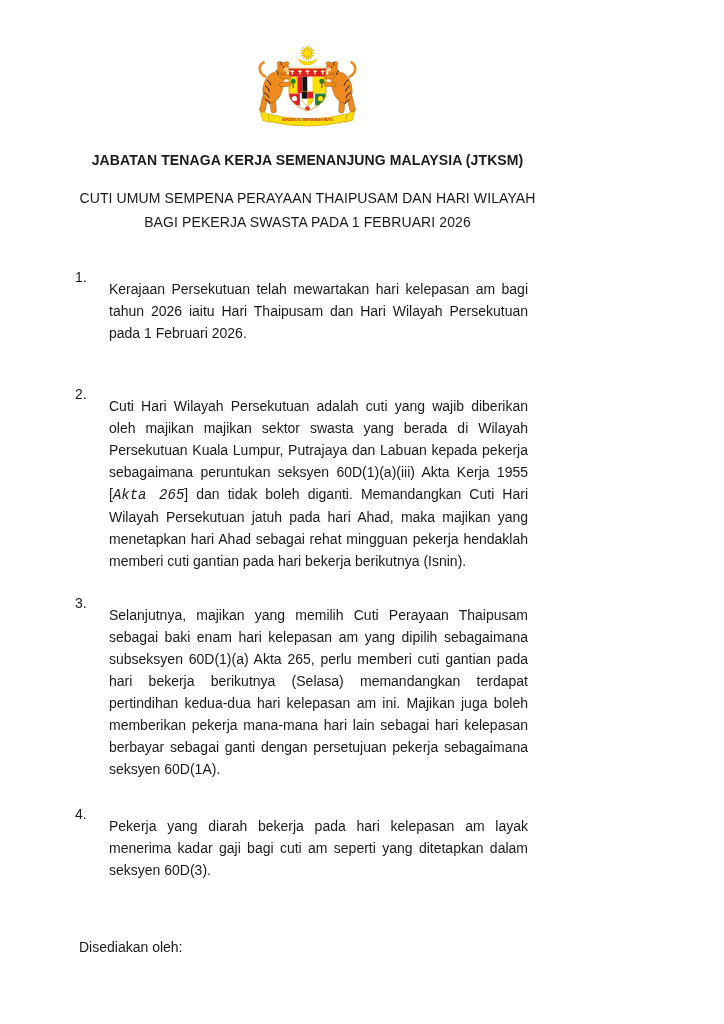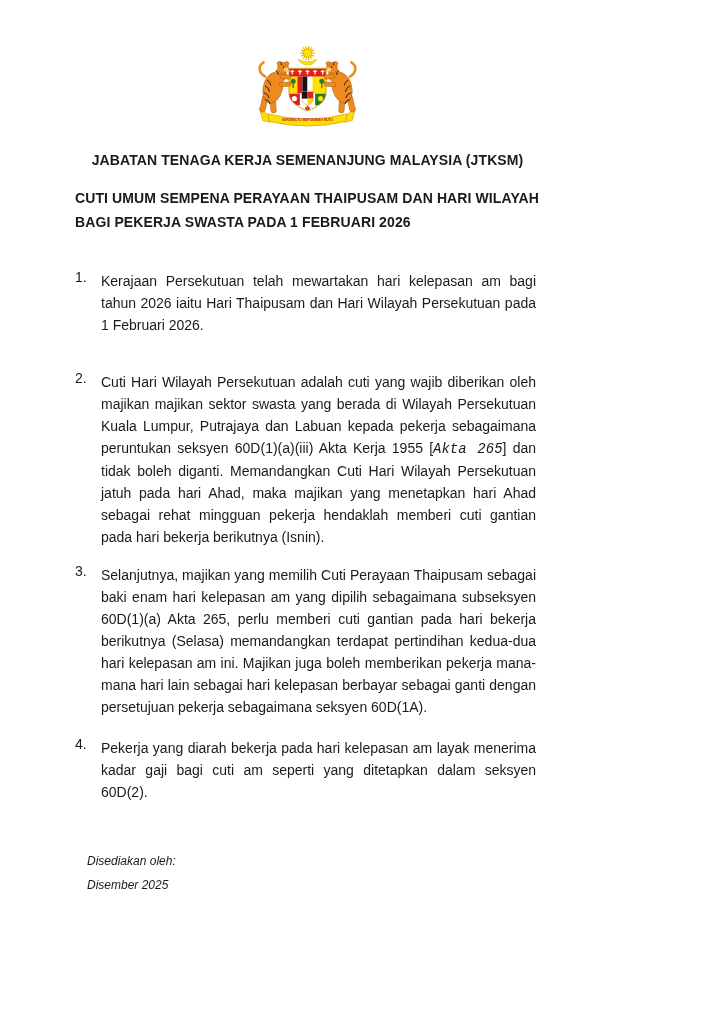--- a/index.html
+++ b/index.html
@@ -24,44 +24,43 @@
     font-size: 14px;
     line-height: 24px;
     font-weight: bold;
     text-align: center;
     margin: 0 0 14px 0;
     letter-spacing: 0.1px;
   }
   h2.doc-title {
     font-size: 14px;
     line-height: 24px;
-    font-weight: bold;
-    text-align: left;
+    font-weight: normal;
+    text-align: center;
     margin: 0 auto 32px auto;
     max-width: 584px;
     letter-spacing: 0.1px;
   }
   .para-list { margin: 0; padding: 0; }
   .item {
     display: flex;
     font-size: 14px;
     line-height: 22px;
   }
   .item .num { flex: none; width: 22px; }
-  .item .ptext { flex: 1; margin: 4px; text-align: justify; }
+  .item .ptext { flex: 1; margin: 12px; text-align: justify; }
   .item .ptext em { font-style: italic; font-family: Liberation Mono, monospace; }
   .item-1 { margin-bottom: 27px; }
   .item-2 { margin-bottom: 8px; }
   .item-3 { margin-bottom: 11px; }
   .item-4 { margin-bottom: 42px; }
   .footer-block {
-    margin-left: 12px;
-    font-size: 12px;
+    margin-left: 4px;
+    font-size: 14px;
     line-height: 24px;
-    font-style: italic;
   }
   .footer-block p { margin: 0; }
 </style>
 </head>
 <body>
 
 <div class="page">
 
   <div class="emblem-wrap">
     <svg viewBox="0 0 320 220" xmlns="http://www.w3.org/2000/svg">
@@ -198,23 +197,22 @@
       <p class="ptext"><span>Cuti Hari Wilayah Persekutuan adalah cuti yang wajib diberikan oleh majikan majikan sektor swasta yang berada di Wilayah Persekutuan Kuala Lumpur, Putrajaya dan Labuan kepada pekerja sebagaimana peruntukan seksyen 60D(1)(a)(iii) Akta Kerja 1955 [</span><em>Akta 265</em><span>] dan tidak boleh diganti. Memandangkan Cuti Hari Wilayah Persekutuan jatuh pada hari Ahad, maka majikan yang menetapkan hari Ahad sebagai rehat mingguan pekerja hendaklah memberi cuti gantian pada hari bekerja berikutnya (Isnin).</span></p>
     </div>
 
     <div class="item item-3">
       <span class="num">3.</span>
       <p class="ptext">Selanjutnya, majikan yang memilih Cuti Perayaan Thaipusam sebagai baki enam hari kelepasan am yang dipilih sebagaimana subseksyen 60D(1)(a) Akta 265, perlu memberi cuti gantian pada hari bekerja berikutnya (Selasa) memandangkan terdapat pertindihan kedua-dua hari kelepasan am ini. Majikan juga boleh memberikan pekerja mana-mana hari lain sebagai hari kelepasan berbayar sebagai ganti dengan persetujuan pekerja sebagaimana seksyen 60D(1A).</p>
     </div>
 
     <div class="item item-4">
       <span class="num">4.</span>
-      <p class="ptext">Pekerja yang diarah bekerja pada hari kelepasan am layak menerima kadar gaji bagi cuti am seperti yang ditetapkan dalam seksyen 60D(2).</p>
+      <p class="ptext">Pekerja yang diarah bekerja pada hari kelepasan am layak menerima kadar gaji bagi cuti am seperti yang ditetapkan dalam seksyen 60D(3).</p>
     </div>
 
   </div>
 
   <div class="footer-block">
     <p>Disediakan oleh:</p>
-    <p>Disember 2025</p>
   </div>
 
 </div>
 
 </body></html>

